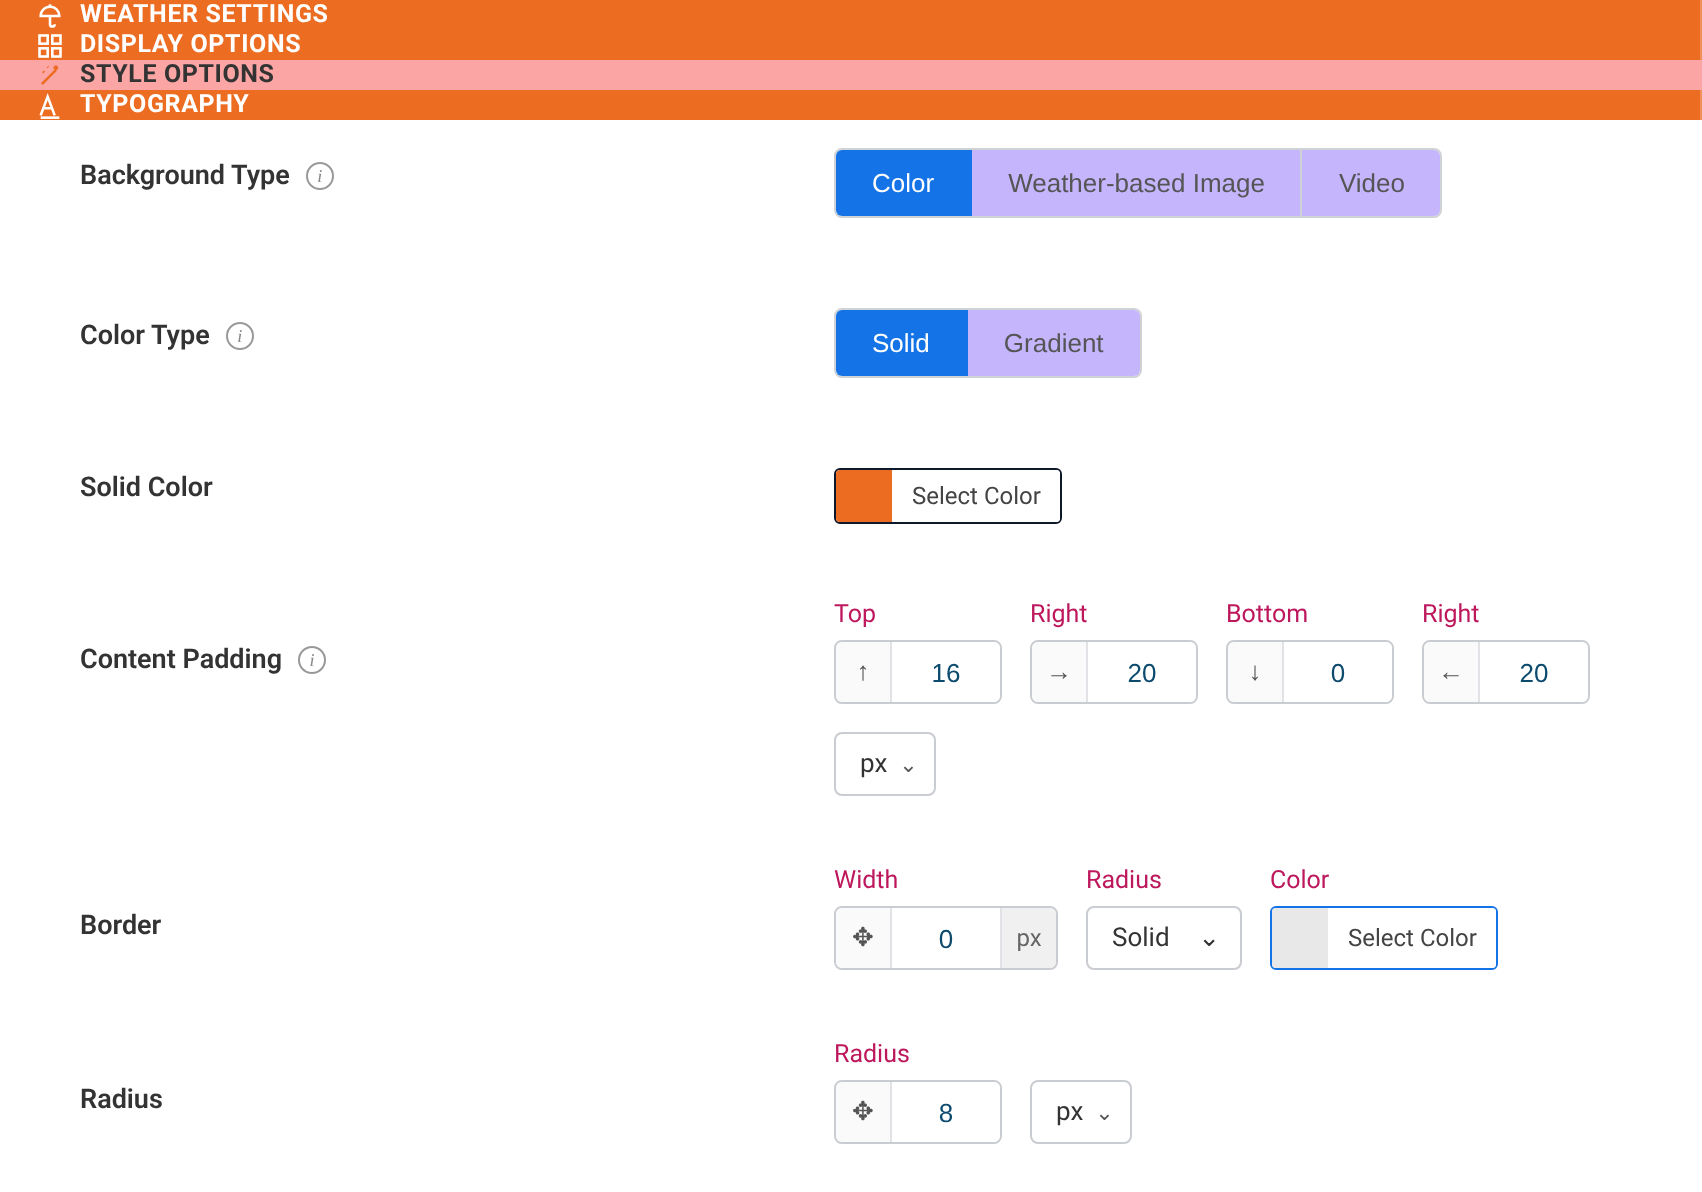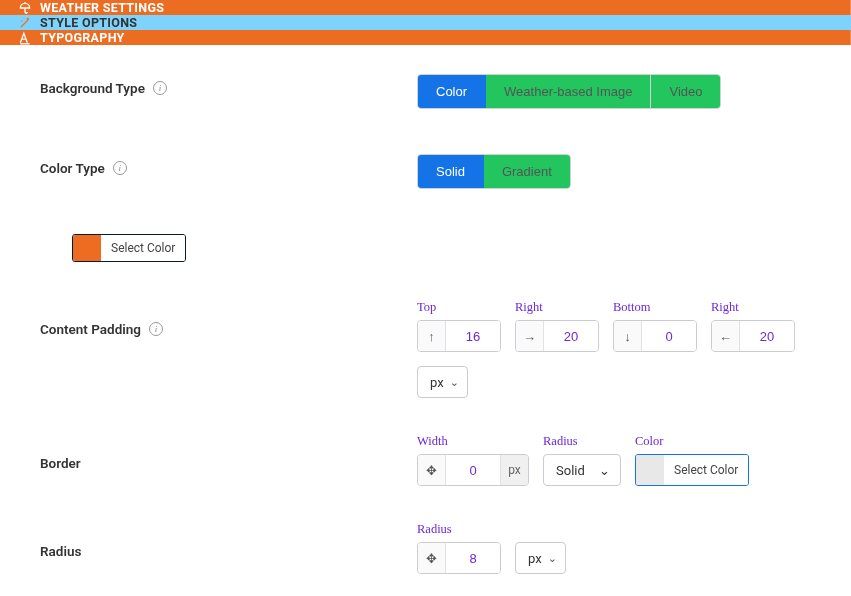--- a/index.html
+++ b/index.html
@@ -24,21 +24,21 @@
     background: #ec6c22;
     color: #fff;
     font-weight: 700;
     font-size: 12.5px;
     letter-spacing: 0.3px;
     border-right: 1px solid rgba(255,255,255,0.25);
     cursor: pointer;
     text-transform: uppercase;
   }
   .tab.active {
-    background: #7dd3fc;
+    background: #fca5a5;
     color: #333;
     border-right: none;
   }
   .tab .ticon { width: 14px; height: 14px; display: inline-flex; }
   .panel { padding: 30px 30px 30px 40px; }
   .row {
     display: flex;
     align-items: flex-start;
     margin-bottom: 45px;
   }
@@ -67,21 +67,21 @@
     font-family: serif;
   }
   .control-col { flex: 1; margin-left: 32px; }
   .seg {
     display: inline-flex;
     border: 1px solid #d0d3d6;
     border-radius: 4px;
     overflow: hidden;
   }
   .seg button {
-    background: #22c55e;
+    background: #c4b5fd;
     border: none;
     border-right: 1px solid #d0d3d6;
     padding: 9px 18px;
     font-size: 13px;
     color: #555;
     cursor: pointer;
   }
   .seg button:last-child { border-right: none; }
   .seg button.sel {
     background: #1473e6;
@@ -102,21 +102,21 @@
   .swatch-btn .txt {
     padding: 6px 10px;
     font-size: 12px;
     color: #444;
     background: #fff;
   }
   .swatch-btn.neutral { border-color: #1473e6; }
   .swatch-btn.neutral .sw { background: #e8e8e8; }
   .field-group { display: inline-flex; flex-direction: column; margin-right: 14px; vertical-align: top; }
   .field-group .hdr {
-    font-size: 12.5px; color: #6d28d9; margin-bottom: 5px; font-family: Liberation Serif, serif;
+    font-size: 12.5px; color: #be185d; margin-bottom: 5px;
   }
   .dim-input {
     display: inline-flex;
     border: 1px solid #c9ccd0;
     border-radius: 4px;
     overflow: hidden;
     height: 32px;
   }
   .dim-input .icon {
     width: 28px;
@@ -124,21 +124,21 @@
     background: #fafafa;
     border-right: 1px solid #e0e2e5;
     color: #555;
     font-size: 13px;
   }
   .dim-input input {
     width: 54px;
     border: none;
     text-align: center;
     font-size: 13px;
-    color: #6d28d9;
+    color: #0c4a6e;
     padding: 0;
   }
   .dim-input .suffix {
     width: 28px;
     display: flex; align-items: center; justify-content: center;
     background: #f0f0f0;
     border-left: 1px solid #e0e2e5;
     font-size: 12px; color: #666;
   }
   .unit-sel {
@@ -180,20 +180,31 @@
   <div class="tab">
     <span class="ticon">
       <svg viewBox="0 0 24 24" fill="none" stroke="currentColor" stroke-width="2.2">
           <path d="M12 2v2"></path>
           <path d="M4 12c0-4.4 3.6-8 8-8s8 3.6 8 8H4z"></path>
           <path d="M12 12v7a2 2 0 0 0 4 0"></path>
         </svg>
     </span>
     <span>WEATHER SETTINGS</span>
   </div>
+  <div class="tab">
+    <span class="ticon">
+      <svg viewBox="0 0 24 24" fill="none" stroke="currentColor" stroke-width="2.2">
+          <rect x="3" y="3" width="7" height="7"></rect>
+          <rect x="14" y="3" width="7" height="7"></rect>
+          <rect x="3" y="14" width="7" height="7"></rect>
+          <rect x="14" y="14" width="7" height="7"></rect>
+        </svg>
+    </span>
+    <span>DISPLAY OPTIONS</span>
+  </div>
   <div class="tab active">
     <span class="ticon">
       <svg viewBox="0 0 24 24" fill="none" stroke="#ec6c22" stroke-width="2.2">
           <path d="M5 19L17 7"></path>
           <path d="M17 3v4M15 5h4M6 8l1 1M10 4l.5.5"></path>
         </svg>
     </span>
     <span>STYLE OPTIONS</span>
   </div>
   <div class="tab">
@@ -230,20 +241,23 @@
     </div>
     <div class="control-col">
       <div class="seg">
         <button class="sel">Solid</button>
         <button>Gradient</button>
       </div>
     </div>
   </div>
 
   <div class="row tight">
+    <div class="label-col" style="padding-top:2px;">
+      <span>Solid Color</span>
+    </div>
     <div class="control-col">
       <div class="swatch-btn">
         <span class="sw"></span>
         <span class="txt">Select Color</span>
       </div>
     </div>
   </div>
 
   <div class="row tight">
     <div class="label-col" style="padding-top:22px;">

